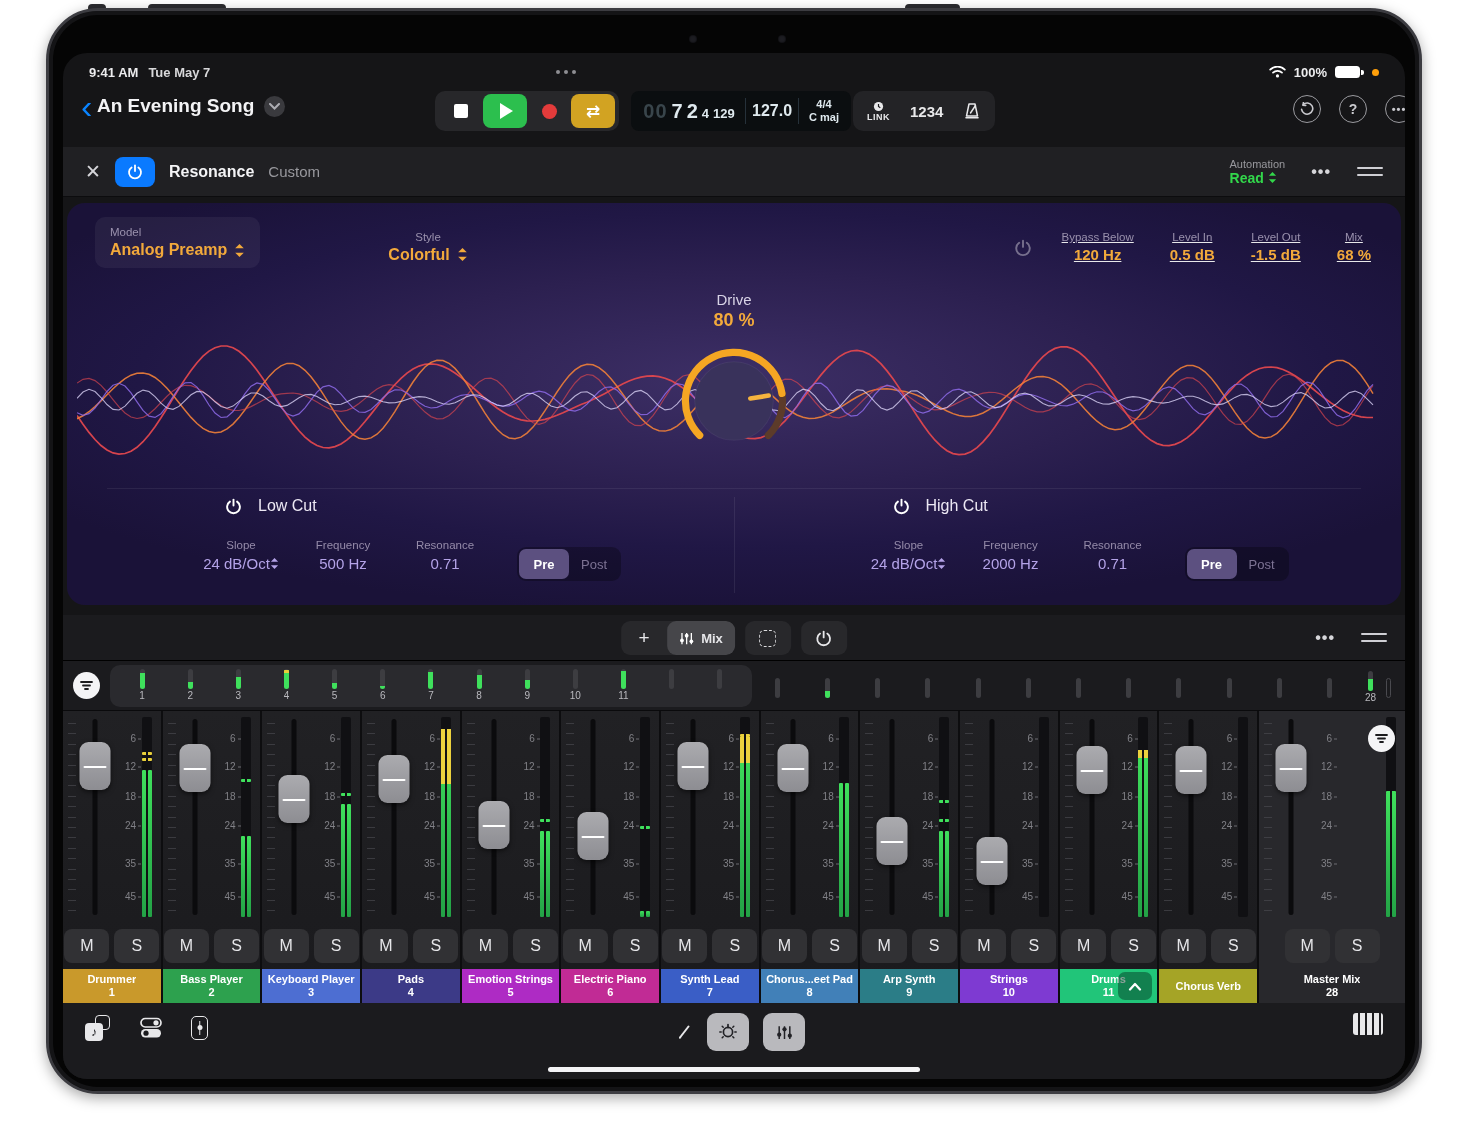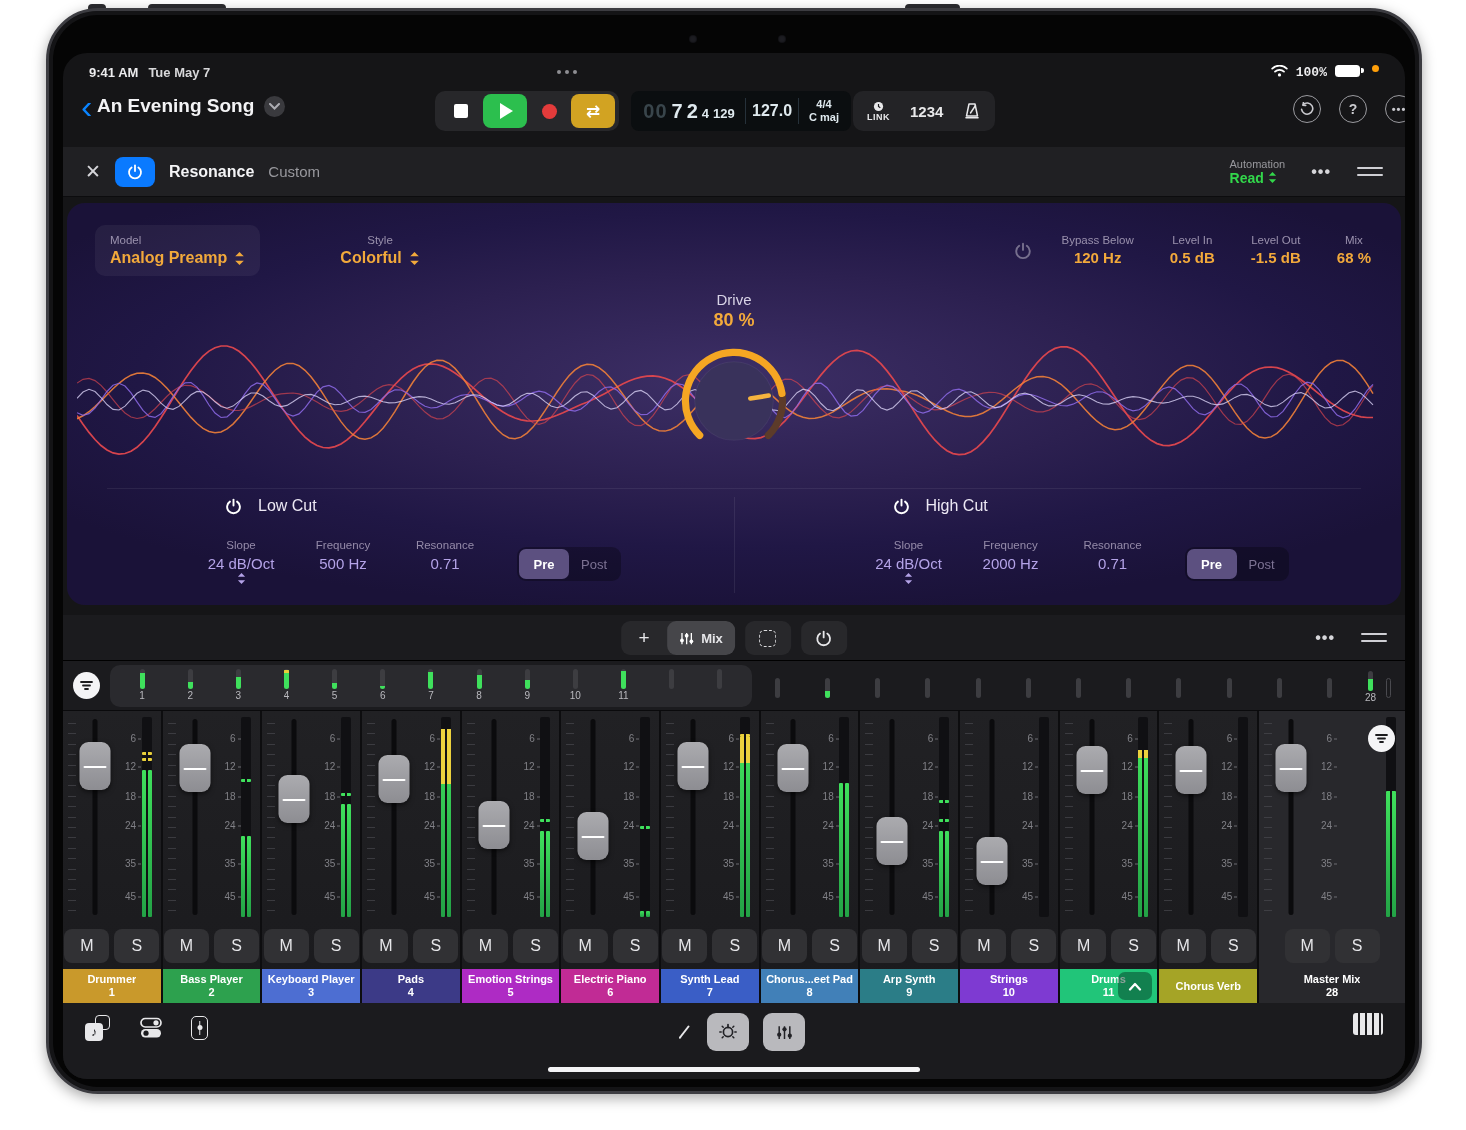--- a/index.html
+++ b/index.html
@@ -14,21 +14,21 @@
   .cam-dot { position:absolute; top:24px; width:8px; height:8px; border-radius:50%; background:#1d1d22; box-shadow:inset 0 0 2px #000; }
   .screen { position:absolute; left:14px; top:42px; right:14px; bottom:12px; background:#151517;
     border-radius:24px; overflow:hidden; display:flex; flex-direction:column; color:#e8e8ea; }
 
   
   .status { height:30px; flex:none; display:flex; align-items:center; padding:8px 26px 0 26px; font-size:13px; font-weight:bold; color:#ececee; }
   .status .left { display:flex; gap:10px; }
   .status .date { color:#d8d8da; }
   .mt-dots { margin:0 auto; display:flex; gap:4px; }
   .mt-dots i { width:4px; height:4px; border-radius:50%; background:#8e8e93; }
-  .status .right { display:flex; gap:8px; margin-left:auto;font-family:Liberation Mono, monospace; }
+  .status .right { display:flex; align-items:center; gap:8px; margin-left:auto; }
   .batt { width:25px; height:12px; background:#fff; border-radius:3.5px; position:relative; }
   .batt::after { content:""; position:absolute; right:-4px; top:3.5px; width:2.5px; height:5px; background:#fff; border-radius:0 2px 2px 0; }
   .mic-dot { width:7px; height:7px; border-radius:50%; background:#ff9f0a; margin-left:4px; }
 
   
   .transport { height:64px; flex:none; position:relative; }
   .back { position:absolute; left:18px; top:6px; font-size:34px; color:#0a84ff; line-height:34px; cursor:default; }
   .song { position:absolute; left:34px; top:12px; display:flex; align-items:center; gap:10px; }
   .song-title { font-size:19px; font-weight:bold; color:#f3f3f5; }
   .song-chev { width:21px; height:21px; border-radius:50%; background:#3a3a3e; display:flex; align-items:center; justify-content:center; }
@@ -65,44 +65,44 @@
   .auto-lbl { font-size:11px; color:#98989d; }
   .auto-val { font-size:14px; font-weight:bold; color:#32d74b; display:flex; align-items:center; gap:4px; }
   .dots3 { color:#d6d6da; font-size:16px; letter-spacing:1px; font-weight:bold; }
   .hamb { width:26px; display:flex; flex-direction:column; gap:5px; }
   .hamb i { height:2px; background:#cfcfd4; border-radius:1px; }
 
   
   .plug-wrap { height:418px; flex:none; padding:6px 4px 10px 4px; background:#151517; }
   .panel { position:relative; width:100%; height:100%; border-radius:18px; overflow:hidden;
     background:radial-gradient(ellipse 62% 58% at 50% 44%, #3d2f66 0%, #2c2050 46%, #201745 72%, #1a1238 100%); }
-  .panel-top { display:flex; align-items:flex-start; padding:22px 30px 0 28px; position:relative; z-index:3; }
+  .panel-top { display:flex; align-items:center; padding:14px 30px 0 28px; position:relative; z-index:3;gap:48px; }
   .fld-lbl { font-size:11.5px; color:#9a91ad; margin-bottom:3px; }
   .fld-val { font-size:16px; font-weight:bold; color:#f2a93b; display:flex; align-items:center; gap:7px; }
   .model-box { background:rgba(255,255,255,.055); border-radius:10px; padding:9px 15px; }
   .style-col { margin-left:80px; padding-top:9px; text-align:center; }
-  .pt-right { margin-left:auto; display:flex; align-items:flex-start; gap:36px; padding-top:9px; }
+  .pt-right { margin-left:auto; display:flex; align-items:flex-start; gap:36px; padding-top:9px;text-decoration:underline; }
   .pt-right .pwr-dim { margin-top:8px; margin-right:-6px; opacity:.75; }
   .vcol { text-align:center; }
   .vcol .fld-val { justify-content:center; font-size:15px; }
   .wave { position:absolute; left:10px; right:10px; top:112px; height:170px; z-index:1; }
   .drive { position:absolute; left:50%; top:88px; transform:translateX(-50%); text-align:center; z-index:4; }
   .drive-lbl { font-size:15px; color:#d8d3e6; }
   .drive-val { font-size:18px; font-weight:bold; color:#f2a93b; margin-top:2px; }
   .knob-svg { display:block; margin:6px auto 0 auto; }
   .panel-div { position:absolute; left:3%; right:3%; bottom:116px; height:1px; background:rgba(255,255,255,.07); z-index:2; }
   .cut-row { position:absolute; left:0; right:0; bottom:12px; height:96px; display:flex; z-index:3;margin-top:7px; }
   .cut { flex:1; position:relative; }
   .cut + .cut { border-left:1px solid rgba(255,255,255,.08); }
   .cut-head { position:absolute; top:0; left:158px; display:flex; align-items:center; gap:16px; }
   .cut-title { font-size:16px; color:#ece8f4; }
   .cut-params { position:absolute; top:42px; left:128px; display:flex; align-items:flex-start; gap:10px; }
   .pcol { min-width:92px; text-align:center; }
   .pcol .plbl { font-size:11.5px; color:#958ba9; margin-bottom:4px; }
-  .pcol .pval { font-size:15px; color:#b4a3e8; display:flex; justify-content:center; align-items:center; gap:0;flex-direction:column; }
+  .pcol .pval { font-size:15px; color:#b4a3e8; display:flex; justify-content:center; align-items:center; gap:0; }
   .seg { margin-left:16px; margin-top:8px; background:rgba(0,0,0,.28); border-radius:9px; display:flex; padding:2px; }
   .seg-btn { width:50px; height:30px; border-radius:7px; display:flex; align-items:center; justify-content:center; font-size:13px; color:#7d7394; }
   .seg-btn.sel { background:#5c5080; color:#fff; font-weight:bold; }
 
   
   .mix-toolbar { height:46px; flex:none; background:#1b1b1e; position:relative; border-bottom:1px solid #000; }
   .mtb-center { position:absolute; left:50%; top:6px; transform:translateX(-50%); display:flex; align-items:center; gap:10px; }
   .mtb-seg { display:flex; background:#28282b; border-radius:9px; overflow:hidden; }
   .mtb-btn { height:34px; min-width:46px; display:flex; align-items:center; justify-content:center; color:#e6e6e9; font-size:19px; gap:7px; padding:0 12px; }
   .mtb-btn.sel { background:#46464a; border-radius:9px; font-size:13px; font-weight:bold; }

